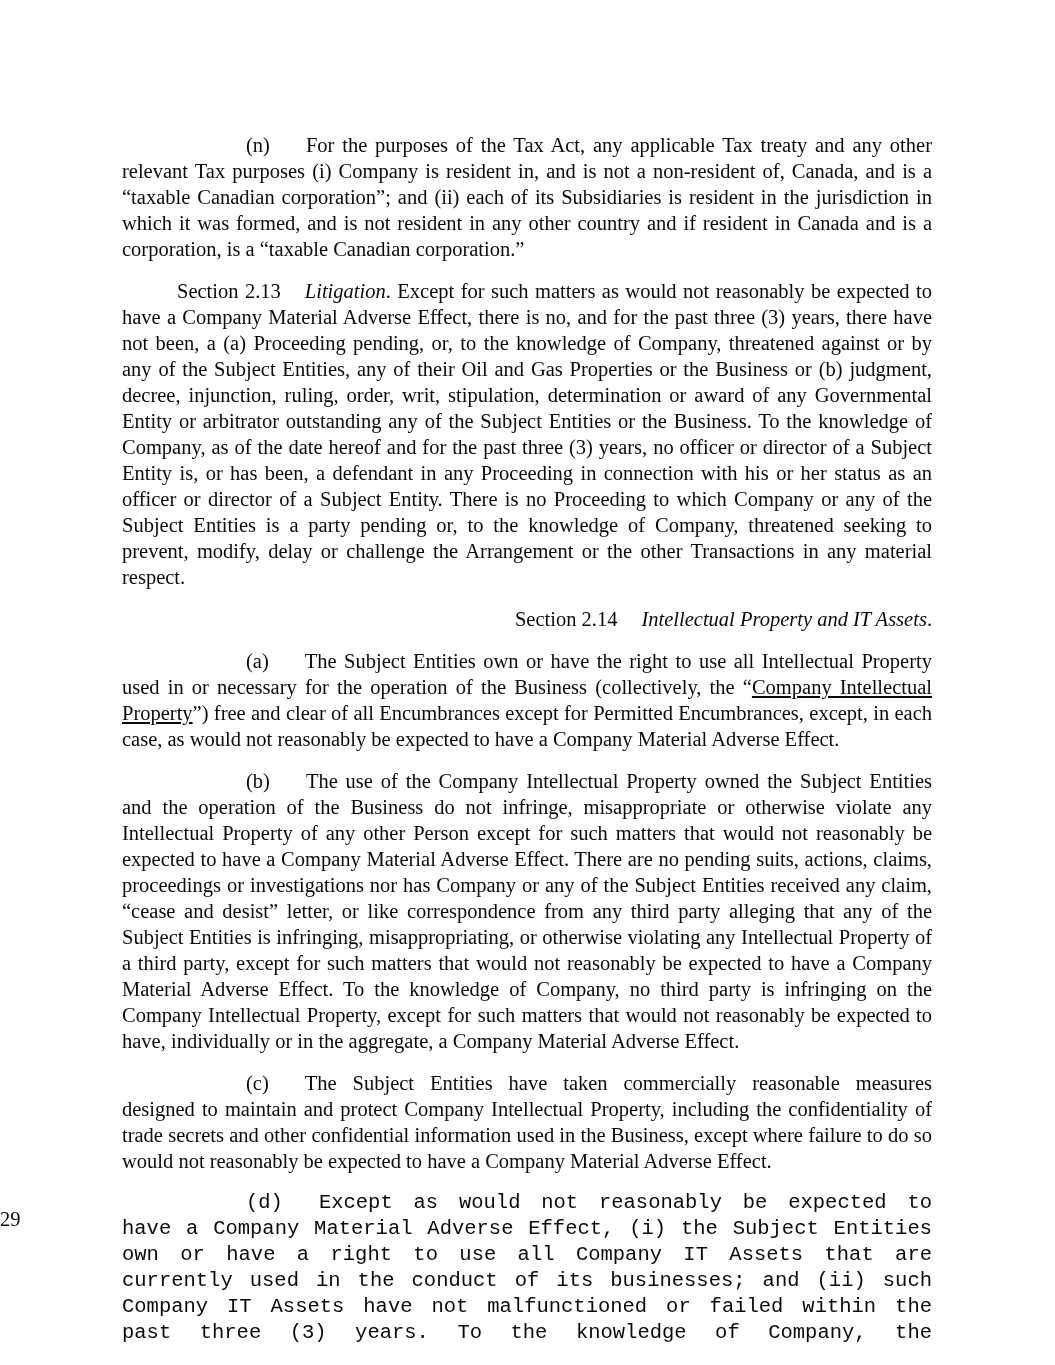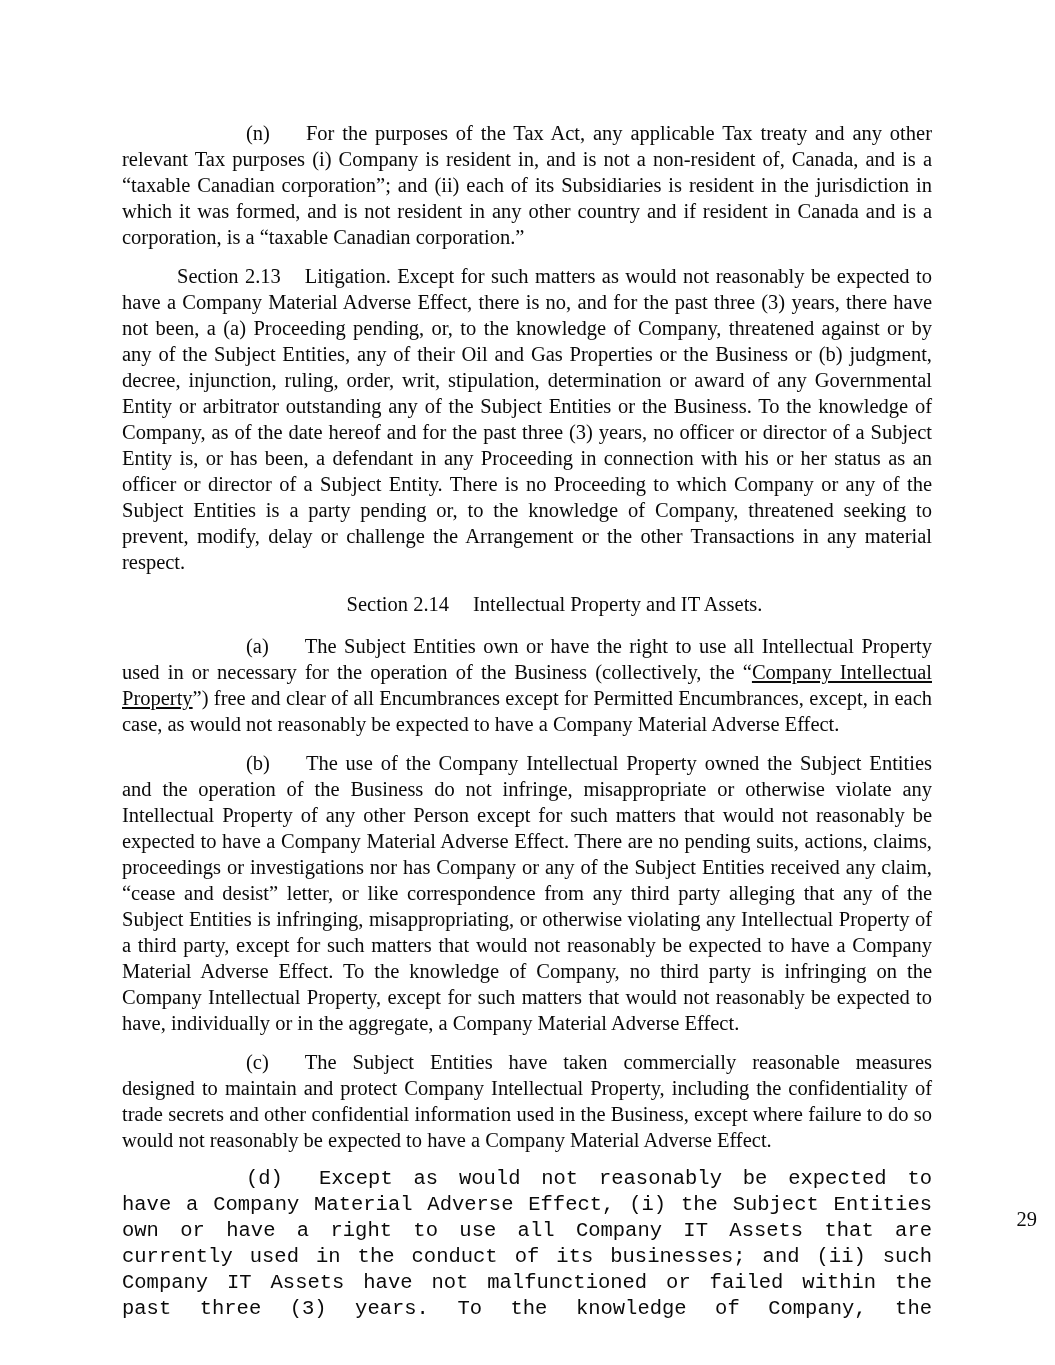--- a/index.html
+++ b/index.html
@@ -18,41 +18,41 @@
     color: #0a0a0a;
     overflow: hidden;
   }
   .content {
     position: absolute;
     left: 122px;
     top: 116px;
     width: 810px;
   }
   .para {
-    margin: 4px 0 13px 0;
+    margin: 16px 0 13px 0;
     text-align: justify;
   }
   .indent-letter { text-indent: 124px; }
   .indent-section { text-indent: 55px; }
   .sec-heading {
     margin-top: 16px;
     margin-bottom: 16px;
-    text-align: center;
+    text-align: right;
   }
   .tab-sm { display: inline-block; width: 24px; }
   .tab-lg { display: inline-block; width: 36px; }
-  .italic { }
+  .italic { font-style: italic; }
   .term { text-decoration: underline; }
   .justify-last { text-align-last: justify; font-family: Liberation Mono, monospace; }
   .pagenum {
     position: absolute;
     top: 1206px;
     left: 0;
     width: 1037px; 
-    text-align: right;
+    text-align: left;
   }
 </style>
 </head>
 <body>
 
 <div class="page">
   <div class="content">
 
     <p class="para indent-letter"><span>(n)</span><span class="tab-lg"></span><span>For the purposes of the Tax Act, any applicable Tax treaty and any other relevant Tax purposes (i) Company is resident in, and is not a non-resident of, Canada, and is a “taxable Canadian corporation”; and (ii) each of its Subsidiaries is resident in the jurisdiction in which it was formed, and is not resident in any other country and if resident in Canada and is a corporation, is a “taxable Canadian corporation.”</span></p>
 

